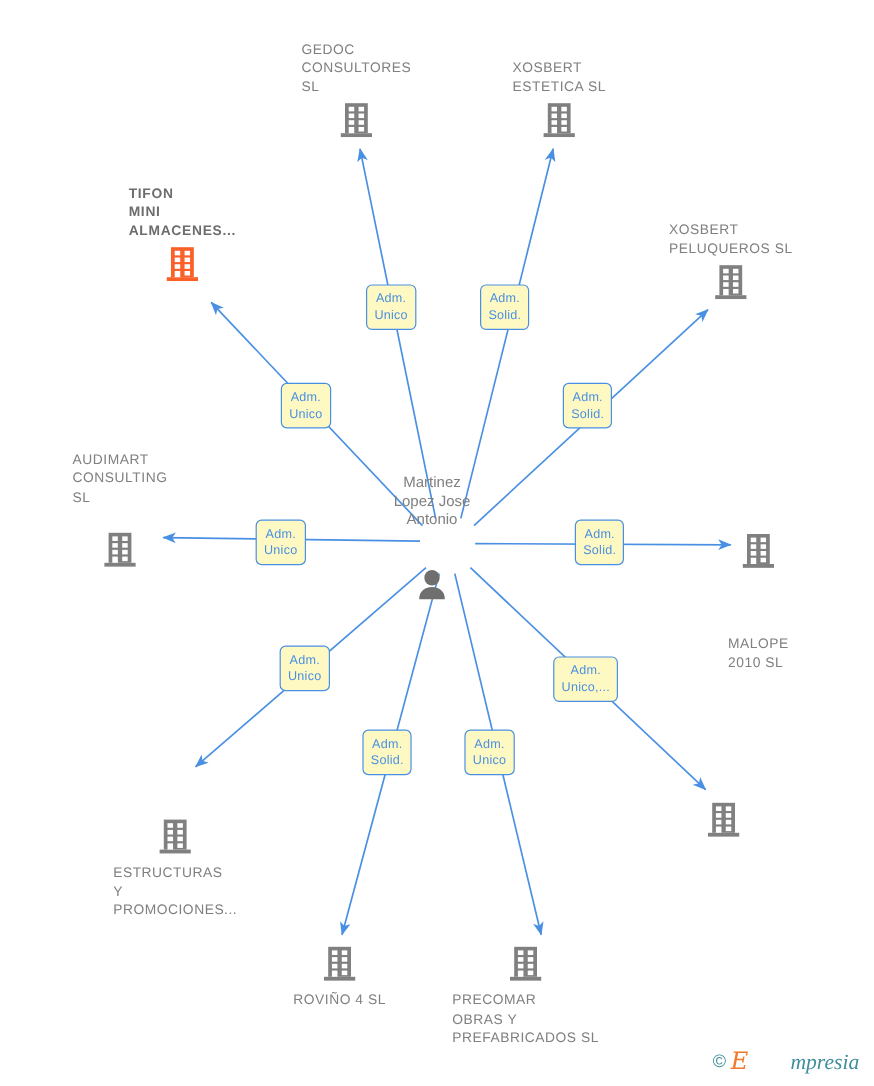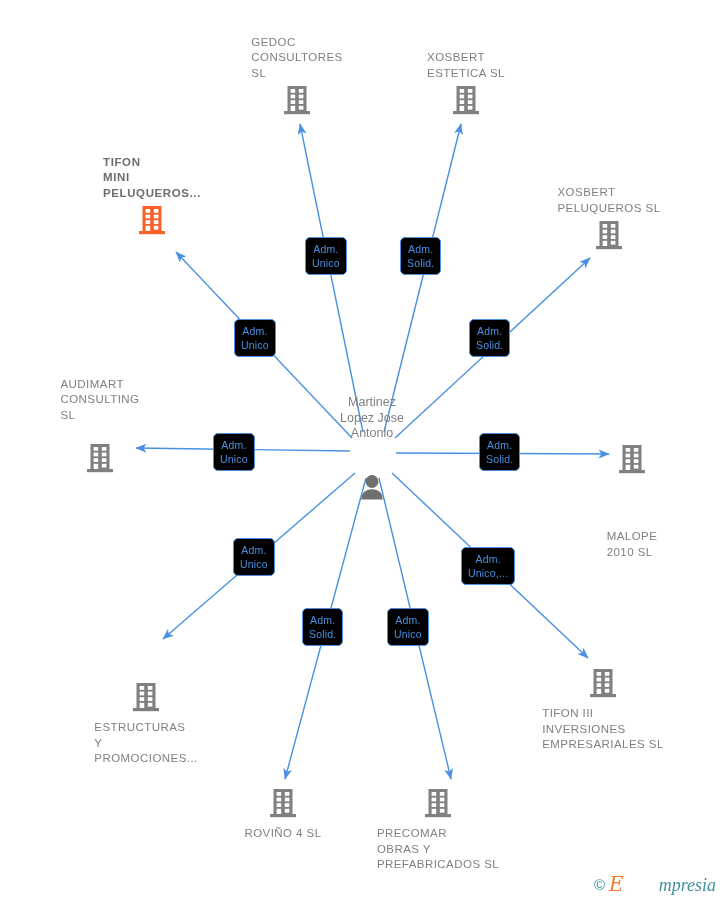--- a/index.html
+++ b/index.html
@@ -64,21 +64,21 @@
   .person-label {
     font-size: 12.5px;
     line-height: 15.5px;
     color: #808080;
     white-space: pre-line;
   }
 
   .edge-label {
     position: absolute;
     box-sizing: border-box;
-    background: #000000;
+    background: #fef9c3;
     border: 1.4px solid #4a90e2;
     border-radius: 5px;
     color: #4a90e2;
     font-size: 10.5px;
     line-height: 14px;
     text-align: center;
     padding: 4px 6px 4px 6px;
     white-space: pre-line;
     letter-spacing: 0.2px;
   }
@@ -136,21 +136,21 @@
         <line x1="392" y1="473" x2="588" y2="658" stroke="#4a90e2" stroke-width="1.4" marker-end="url(#arrowhead)"></line>
         <line x1="366" y1="478" x2="285" y2="779" stroke="#4a90e2" stroke-width="1.4" marker-end="url(#arrowhead)"></line>
         <line x1="379" y1="478" x2="451" y2="779" stroke="#4a90e2" stroke-width="1.4" marker-end="url(#arrowhead)"></line>
       </g>
   </svg>
 
   <div id="nodes-group">
       <div class="node label-top" style="left: 152px; top: 154.5px;">
         <div class="node-label orange-label">TIFON
 MINI
-PELUQUEROS...</div>
+ALMACENES...</div>
         <span class="node-icon"><svg width="28" height="30" viewBox="0 0 28 30" xmlns="http://www.w3.org/2000/svg">
             <rect x="4.5" y="1" width="19" height="25" fill="#fb6028"></rect>
             <rect x="1" y="26" width="26" height="3.2" fill="#fb6028"></rect>
             <rect x="7.6" y="4" width="4.6" height="3.8" fill="#ffffff"></rect>
             <rect x="15.8" y="4" width="4.6" height="3.8" fill="#ffffff"></rect>
             <rect x="7.6" y="9.6" width="4.6" height="3.8" fill="#ffffff"></rect>
             <rect x="15.8" y="9.6" width="4.6" height="3.8" fill="#ffffff"></rect>
             <rect x="7.6" y="15.2" width="4.6" height="3.8" fill="#ffffff"></rect>
             <rect x="15.8" y="15.2" width="4.6" height="3.8" fill="#ffffff"></rect>
             <rect x="7.6" y="20.8" width="4.6" height="5.2" fill="#ffffff"></rect>
@@ -262,23 +262,20 @@
             <rect x="1" y="26" width="26" height="3.2" fill="#808080"></rect>
             <rect x="7.6" y="4" width="4.6" height="3.8" fill="#ffffff"></rect>
             <rect x="15.8" y="4" width="4.6" height="3.8" fill="#ffffff"></rect>
             <rect x="7.6" y="9.6" width="4.6" height="3.8" fill="#ffffff"></rect>
             <rect x="15.8" y="9.6" width="4.6" height="3.8" fill="#ffffff"></rect>
             <rect x="7.6" y="15.2" width="4.6" height="3.8" fill="#ffffff"></rect>
             <rect x="15.8" y="15.2" width="4.6" height="3.8" fill="#ffffff"></rect>
             <rect x="7.6" y="20.8" width="4.6" height="5.2" fill="#ffffff"></rect>
             <rect x="15.8" y="20.8" width="4.6" height="3.8" fill="#ffffff"></rect>
           </svg></span>
-        <div class="node-label">TIFON III
-INVERSIONES
-EMPRESARIALES SL</div>
       </div>
       <div class="node label-bottom" style="left: 283px; top: 788px;">
         <span class="node-icon"><svg width="28" height="30" viewBox="0 0 28 30" xmlns="http://www.w3.org/2000/svg">
             <rect x="4.5" y="1" width="19" height="25" fill="#808080"></rect>
             <rect x="1" y="26" width="26" height="3.2" fill="#808080"></rect>
             <rect x="7.6" y="4" width="4.6" height="3.8" fill="#ffffff"></rect>
             <rect x="15.8" y="4" width="4.6" height="3.8" fill="#ffffff"></rect>
             <rect x="7.6" y="9.6" width="4.6" height="3.8" fill="#ffffff"></rect>
             <rect x="15.8" y="9.6" width="4.6" height="3.8" fill="#ffffff"></rect>
             <rect x="7.6" y="15.2" width="4.6" height="3.8" fill="#ffffff"></rect>
@@ -322,21 +319,21 @@
       <div class="edge-label" style="left: 233px; top: 538px;">Adm.
 Unico</div>
       <div class="edge-label" style="left: 461px; top: 547px;">Adm.
 Unico,...</div>
       <div class="edge-label" style="left: 302px; top: 608px;">Adm.
 Solid.</div>
       <div class="edge-label" style="left: 387px; top: 608px;">Adm.
 Unico</div>
     </div>
 
-  <div class="person-node" id="center-node" style="left: 372px; top: 395px; gap: 32px;">
+  <div class="person-node" id="center-node" style="left: 360px; top: 395px; gap: 32px;">
     <div class="person-label">Martinez
 Lopez Jose
 Antonio</div>
     <span class="node-icon">
       <svg width="30" height="28" viewBox="0 0 30 28" xmlns="http://www.w3.org/2000/svg">
         <circle cx="15" cy="7.5" r="6.4" fill="#6f6f6f"></circle>
         <path d="M15 15.2 C8.2 15.2 4.3 19.4 4.3 25.4 L25.7 25.4 C25.7 19.4 21.8 15.2 15 15.2 Z" fill="#6f6f6f"></path>
       </svg>
     </span>
   </div>

